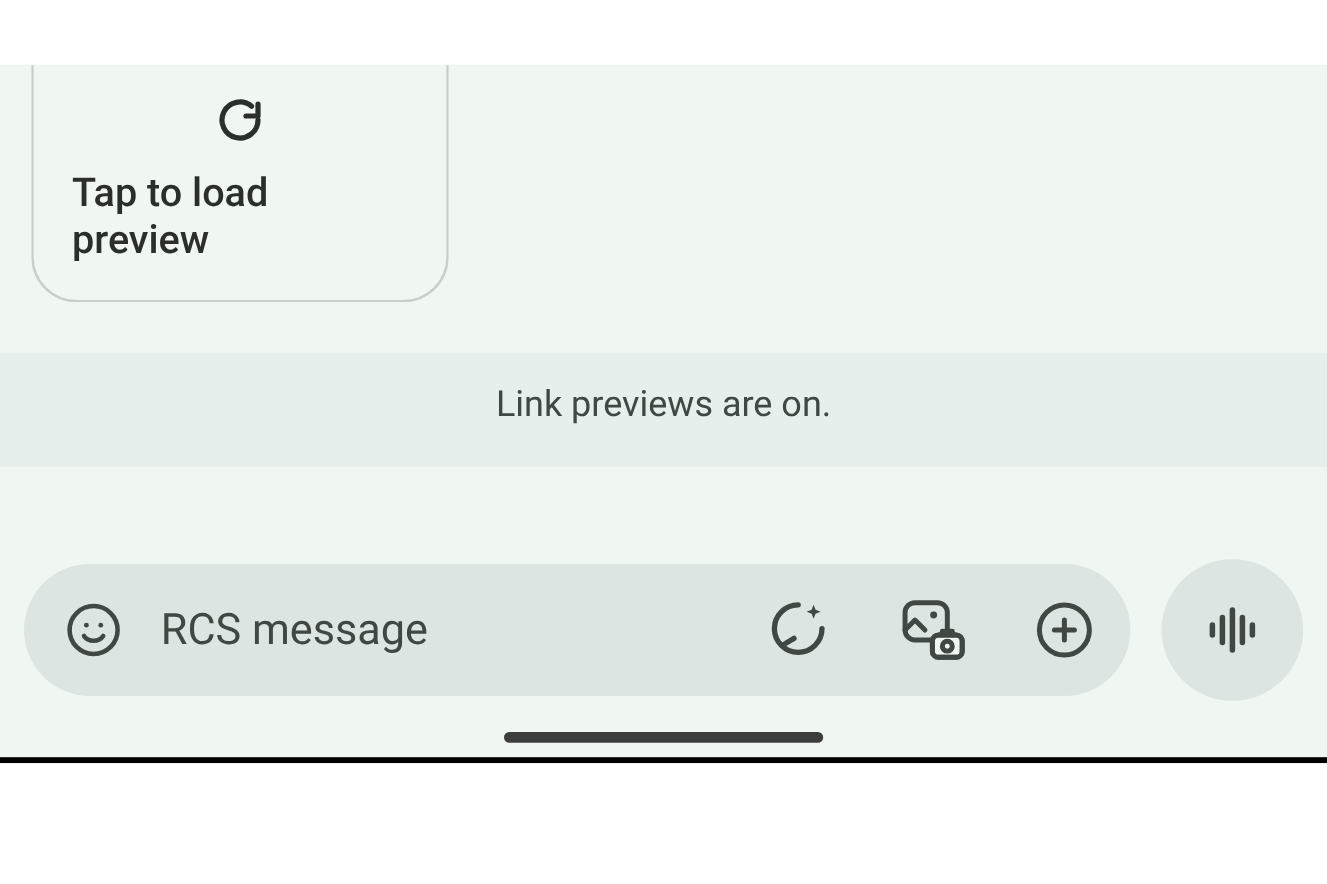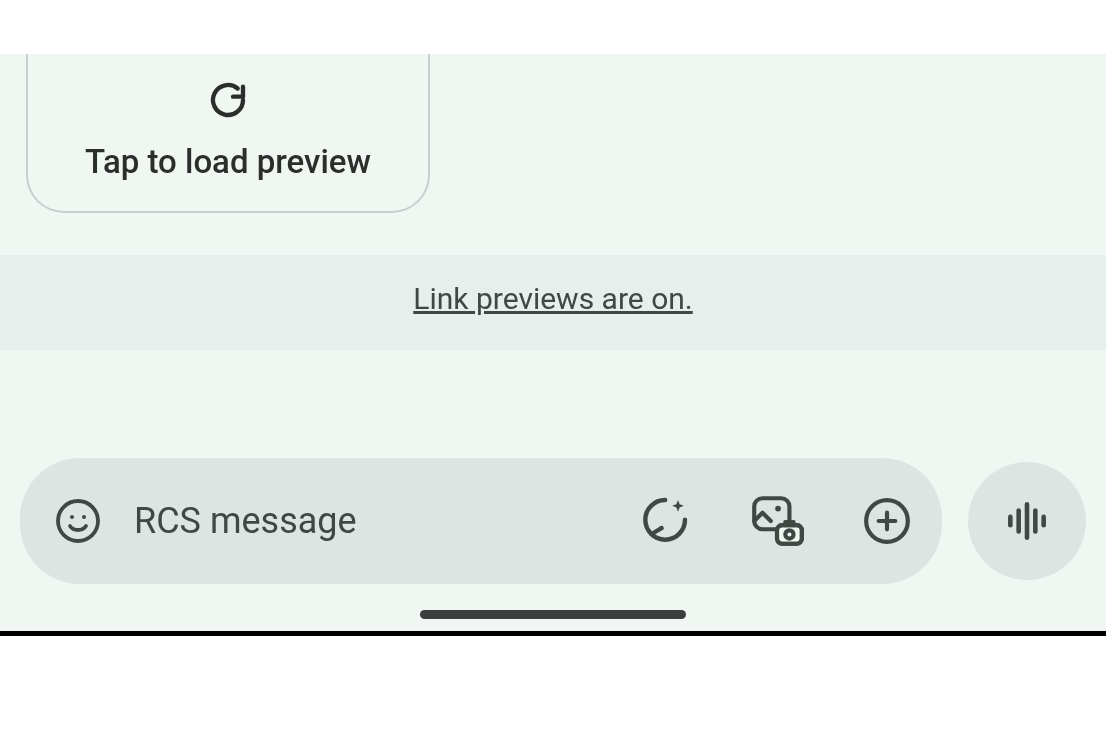--- a/index.html
+++ b/index.html
@@ -10,51 +10,51 @@
     .frame {
       width: 1106px; height: 636px;
       margin: 0 auto;
       background: #f0f7f3;
       border-bottom: 5px solid #000;
       display: flex; flex-direction: column;
     }
     .white-strip { height: 54px; background: #ffffff; }
     .msg-area { flex: 0 0 auto; padding: 0 0 42px 26px; position: relative; }
     .preview-card {
-      width: 404px;
+      width: 348px;
       border: 2px solid #c7cecb;
       border-top: none;
       border-radius: 0 0 38px 38px;
       padding: 26px 32px 30px;
       display: flex; flex-direction: column; align-items: center;
       gap: 22px;
       cursor: pointer;
     }
     .preview-card svg { width: 40px; height: 40px; }
     .preview-card .label {
       font-size: 33px; font-weight: 500; color: #2b2f2c;
     }
     .info-banner {
       background: #e6efeb;
       padding: 24px 20px 30px;
       text-align: center;
-      font-size: 30px; line-height: 1.35; color: #414844; text-decoration: underline;
+      font-size: 30px; line-height: 1.35; color: #414844;
     }
     .composer-wrap {
       flex: 1; display: flex; flex-direction: column; justify-content: flex-end;
     }
     .composer {
       display: flex; align-items: center; gap: 26px;
       padding: 40px 20px 20px 20px;
     }
     .input-pill {
       flex: 1;
       background: #dce5e1;
       border-radius: 60px;
-      height: 126px;
+      height: 110px;
       display: flex; align-items: center;
       padding: 0 30px 0 34px;
       gap: 32px;
     }
     .input-pill .placeholder {
       flex: 1;
       font-size: 36px; color: #414844;
     }
     .icon-btn {
       display: inline-flex; align-items: center; justify-content: center;

